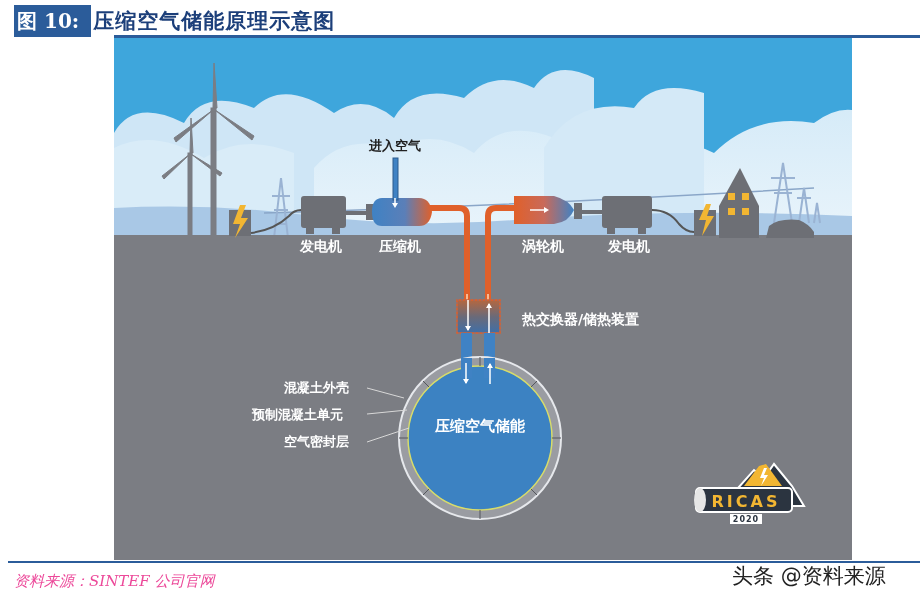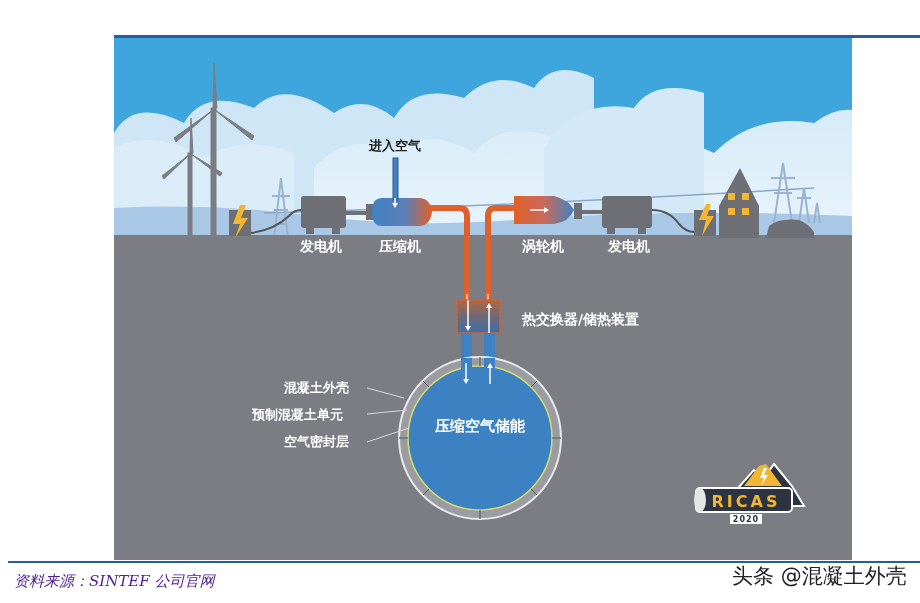--- a/index.html
+++ b/index.html
@@ -3,28 +3,30 @@
 <meta charset="utf-8">
 <style>
   html, body { margin: 0; padding: 0; background: #ffffff; }
   body { width: 920px; height: 603px; position: relative; overflow: hidden; font-family: "DejaVu Sans", sans-serif; }
   .fig-header { position: absolute; left: 14px; top: 5px; height: 32px; display: flex; align-items: center; }
   .fig-num { background: #2b5c9a; color: #ffffff; font-family: "DejaVu Serif", serif; font-weight: bold; font-size: 20px; height: 32px; line-height: 32px; padding: 0 12px 0 3px; }
   .fig-title { color: #1c3f7a; font-weight: bold; font-size: 21px; padding-left: 2px; letter-spacing: 1px; }
   .header-rule { position: absolute; left: 114px; top: 35px; width: 806px; height: 3px; background: #2b5c9a; }
   .illustration { position: absolute; left: 114px; top: 38px; width: 738px; height: 388px; }
   .footer-rule { position: absolute; left: 8px; top: 561px; width: 912px; height: 2px; background: #2b5c9a; }
-  .source { position: absolute; left: 14px; top: 572px; font-family: "DejaVu Serif", serif; font-style: italic; font-size: 15px; color: #4c1d95; }
+  .source { position: absolute; left: 14px; top: 572px; font-family: "DejaVu Serif", serif; font-style: italic; font-size: 15px; color: #ec4899; }
   .watermark { position: absolute; left: 732px; top: 562px; font-size: 21px; color: #222; letter-spacing: 0px; }
   svg text { font-family: "DejaVu Sans", sans-serif; font-weight: bold; }
 </style>
 </head>
 <body>
 
 <div class="fig-header">
+  <span class="fig-num">图 10:</span>
+  <span class="fig-title">压缩空气储能原理示意图</span>
 </div>
 <div class="header-rule"></div>
 
 <div class="illustration">
 <svg width="738" height="522" viewBox="0 0 738 522" xmlns="http://www.w3.org/2000/svg">
   <defs>
     <linearGradient id="cloudGrad" x1="0" y1="0" x2="0" y2="1">
       <stop offset="0" stop-color="#d6ebf8"></stop>
       <stop offset="1" stop-color="#e9f4fb"></stop>
     </linearGradient>
@@ -197,13 +199,13 @@
     <ellipse cx="586" cy="462" rx="6" ry="12" fill="#e6e6e6"></ellipse>
     <text x="632" y="469" font-size="16" fill="#f2b632" text-anchor="middle" letter-spacing="3">RICAS</text>
     <rect x="616" y="476" width="32" height="10" fill="#ffffff"></rect>
     <text x="632" y="484" font-size="8" fill="#2b3440" text-anchor="middle" letter-spacing="1">2020</text>
   </g>
 </svg>
 </div>
 
 <div class="footer-rule"></div>
 <div class="source">资料来源：SINTEF 公司官网</div>
-<div class="watermark">头条 @混凝土外壳</div>
+<div class="watermark">头条 @资料来源</div>
 
 </body></html>

